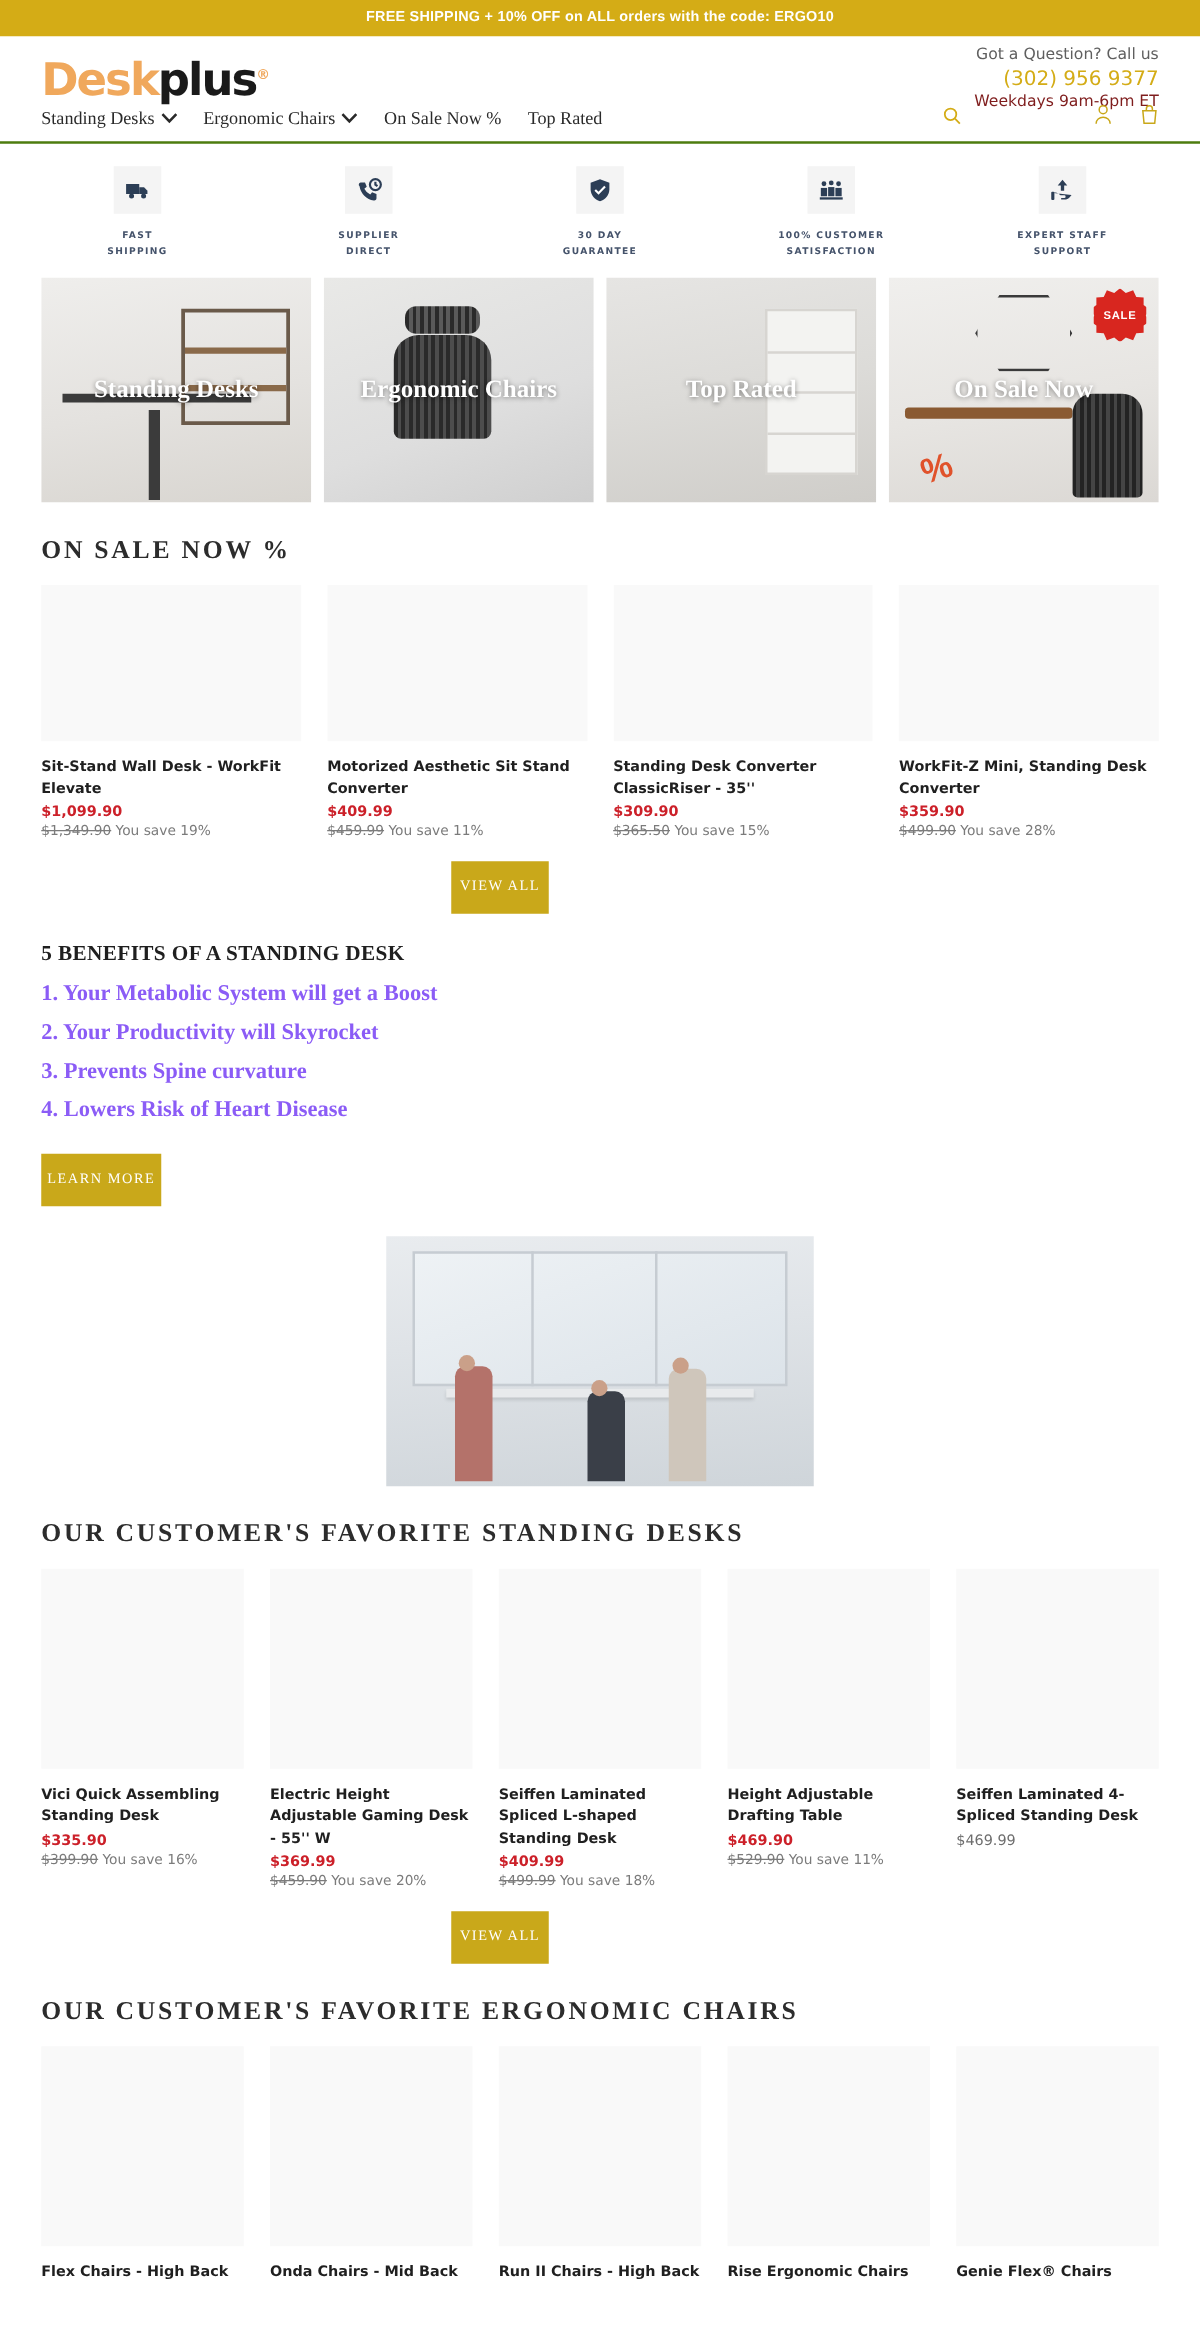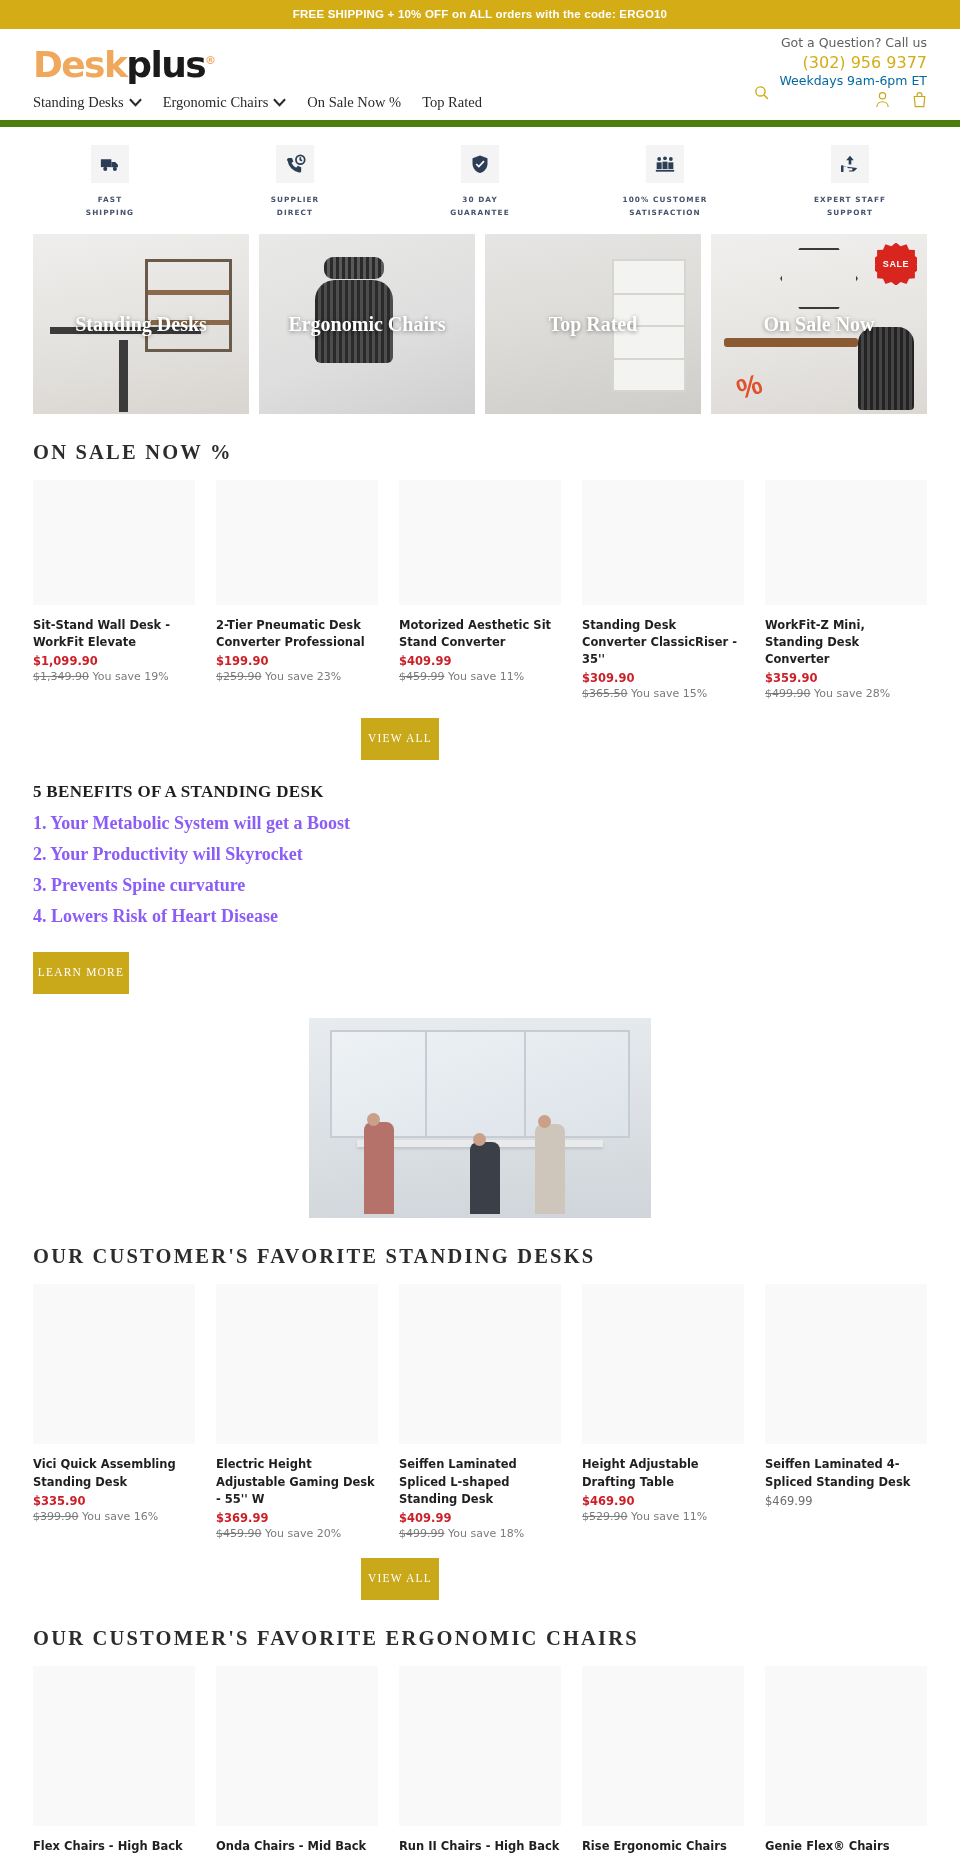--- a/index.html
+++ b/index.html
@@ -18,22 +18,22 @@
     text-align: center;
     font-size: 11.5px;
     font-weight: bold;
     letter-spacing: .2px;
     padding: 8px 0 9px;
   }
 
   
   .header {
     position: relative;
-    height: 98px;
-    border-bottom: 7px solid #4d7c0f;
+    height: 86px;
+    border-bottom: 2px solid #4d7c0f;
     padding: 0 28px;
   }
   .logo {
     position: absolute;
     left: 33px;
     top: 18px;
     font-size: 36px;
     font-weight: bold;
     letter-spacing: -1.6px;
     line-height: 1;
@@ -45,21 +45,21 @@
 
   .contact {
     position: absolute;
     right: 33px;
     top: 6px;
     text-align: right;
     line-height: 1.35;
   }
   .contact .q { font-size: 12.5px; color: #5f5f5f; font-family: "DejaVu Sans", sans-serif; }
   .contact .phone { font-size: 16px; color: #d4ac16; font-family: "DejaVu Sans", sans-serif; }
-  .contact .hours { font-size: 12.5px; color: #0369a1; font-family: "DejaVu Sans", sans-serif; }
+  .contact .hours { font-size: 12.5px; color: #7f1d1d; font-family: "DejaVu Sans", sans-serif; }
 
   .search-icon-wrap {
     position: absolute;
     right: 190px;
     top: 55px;
     cursor: pointer;
   }
 
   .nav {
     position: absolute;
@@ -518,26 +518,20 @@
 
 <div class="prow">
   <div class="pcard">
     <div class="pthumb"></div>
     <div class="ptitle">Sit-Stand Wall Desk - WorkFit Elevate</div>
     <div class="pprice">$1,099.90</div>
     <div class="pcompare"><s>$1,349.90</s> <span>You save 19%</span></div>
   </div>
   <div class="pcard">
     <div class="pthumb"></div>
-    <div class="ptitle">2-Tier Pneumatic Desk Converter Professional</div>
-    <div class="pprice">$199.90</div>
-    <div class="pcompare"><s>$259.90</s> <span>You save 23%</span></div>
-  </div>
-  <div class="pcard">
-    <div class="pthumb"></div>
     <div class="ptitle">Motorized Aesthetic Sit Stand Converter</div>
     <div class="pprice">$409.99</div>
     <div class="pcompare"><s>$459.99</s> <span>You save 11%</span></div>
   </div>
   <div class="pcard">
     <div class="pthumb"></div>
     <div class="ptitle">Standing Desk Converter ClassicRiser - 35''</div>
     <div class="pprice">$309.90</div>
     <div class="pcompare"><s>$365.50</s> <span>You save 15%</span></div>
   </div>

